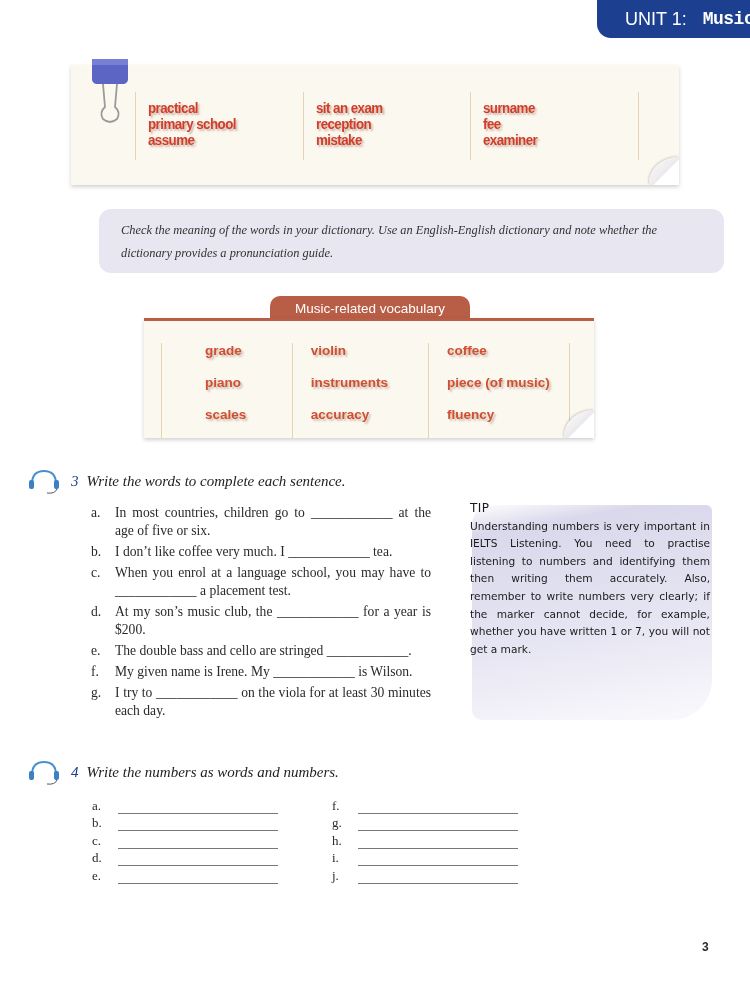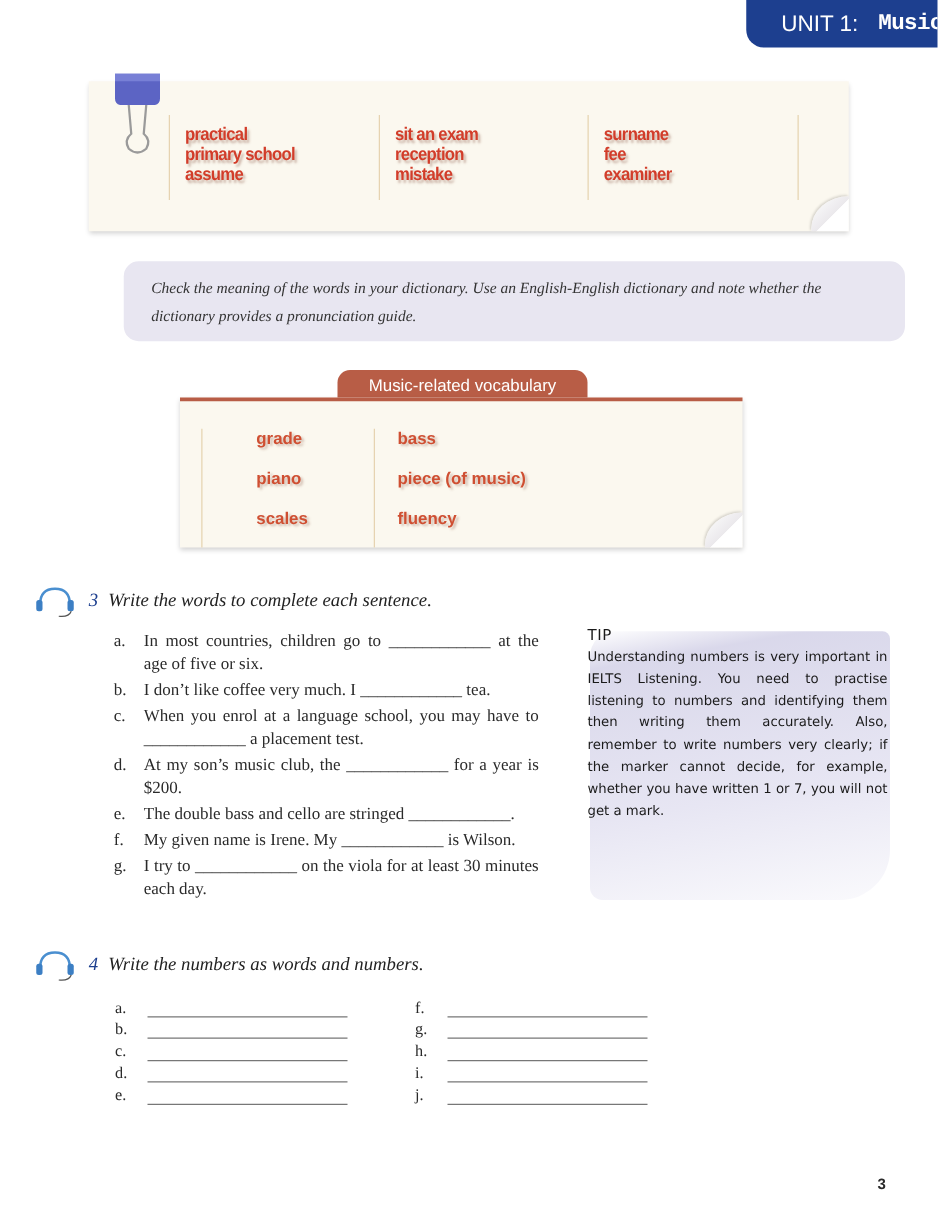--- a/index.html
+++ b/index.html
@@ -139,21 +139,26 @@
 
 <div class="card2-title">Music-related vocabulary</div>
 <div class="card2">
   <div class="vcols2" id="vcols2">
       <div class="vcol2">
         <div class="w2">grade</div>
         <div class="w2">piano</div>
         <div class="w2">scales</div>
       </div>
       <div class="vcol2">
-        <div class="w2">bass</div>
+        <div class="w2">violin</div>
+        <div class="w2">instruments</div>
+        <div class="w2">accuracy</div>
+      </div>
+      <div class="vcol2">
+        <div class="w2">coffee</div>
         <div class="w2">piece (of music)</div>
         <div class="w2">fluency</div>
       </div>
     </div>
   <div class="curl"></div>
 </div>
 
 <div class="ex-head" style="left:27px; top:468px;">
   <svg class="headset" viewBox="0 0 34 26">
     <path d="M5 16 Q5 3 17 3 Q29 3 29 16" fill="none" stroke="#4a8fd0" stroke-width="2"></path>

